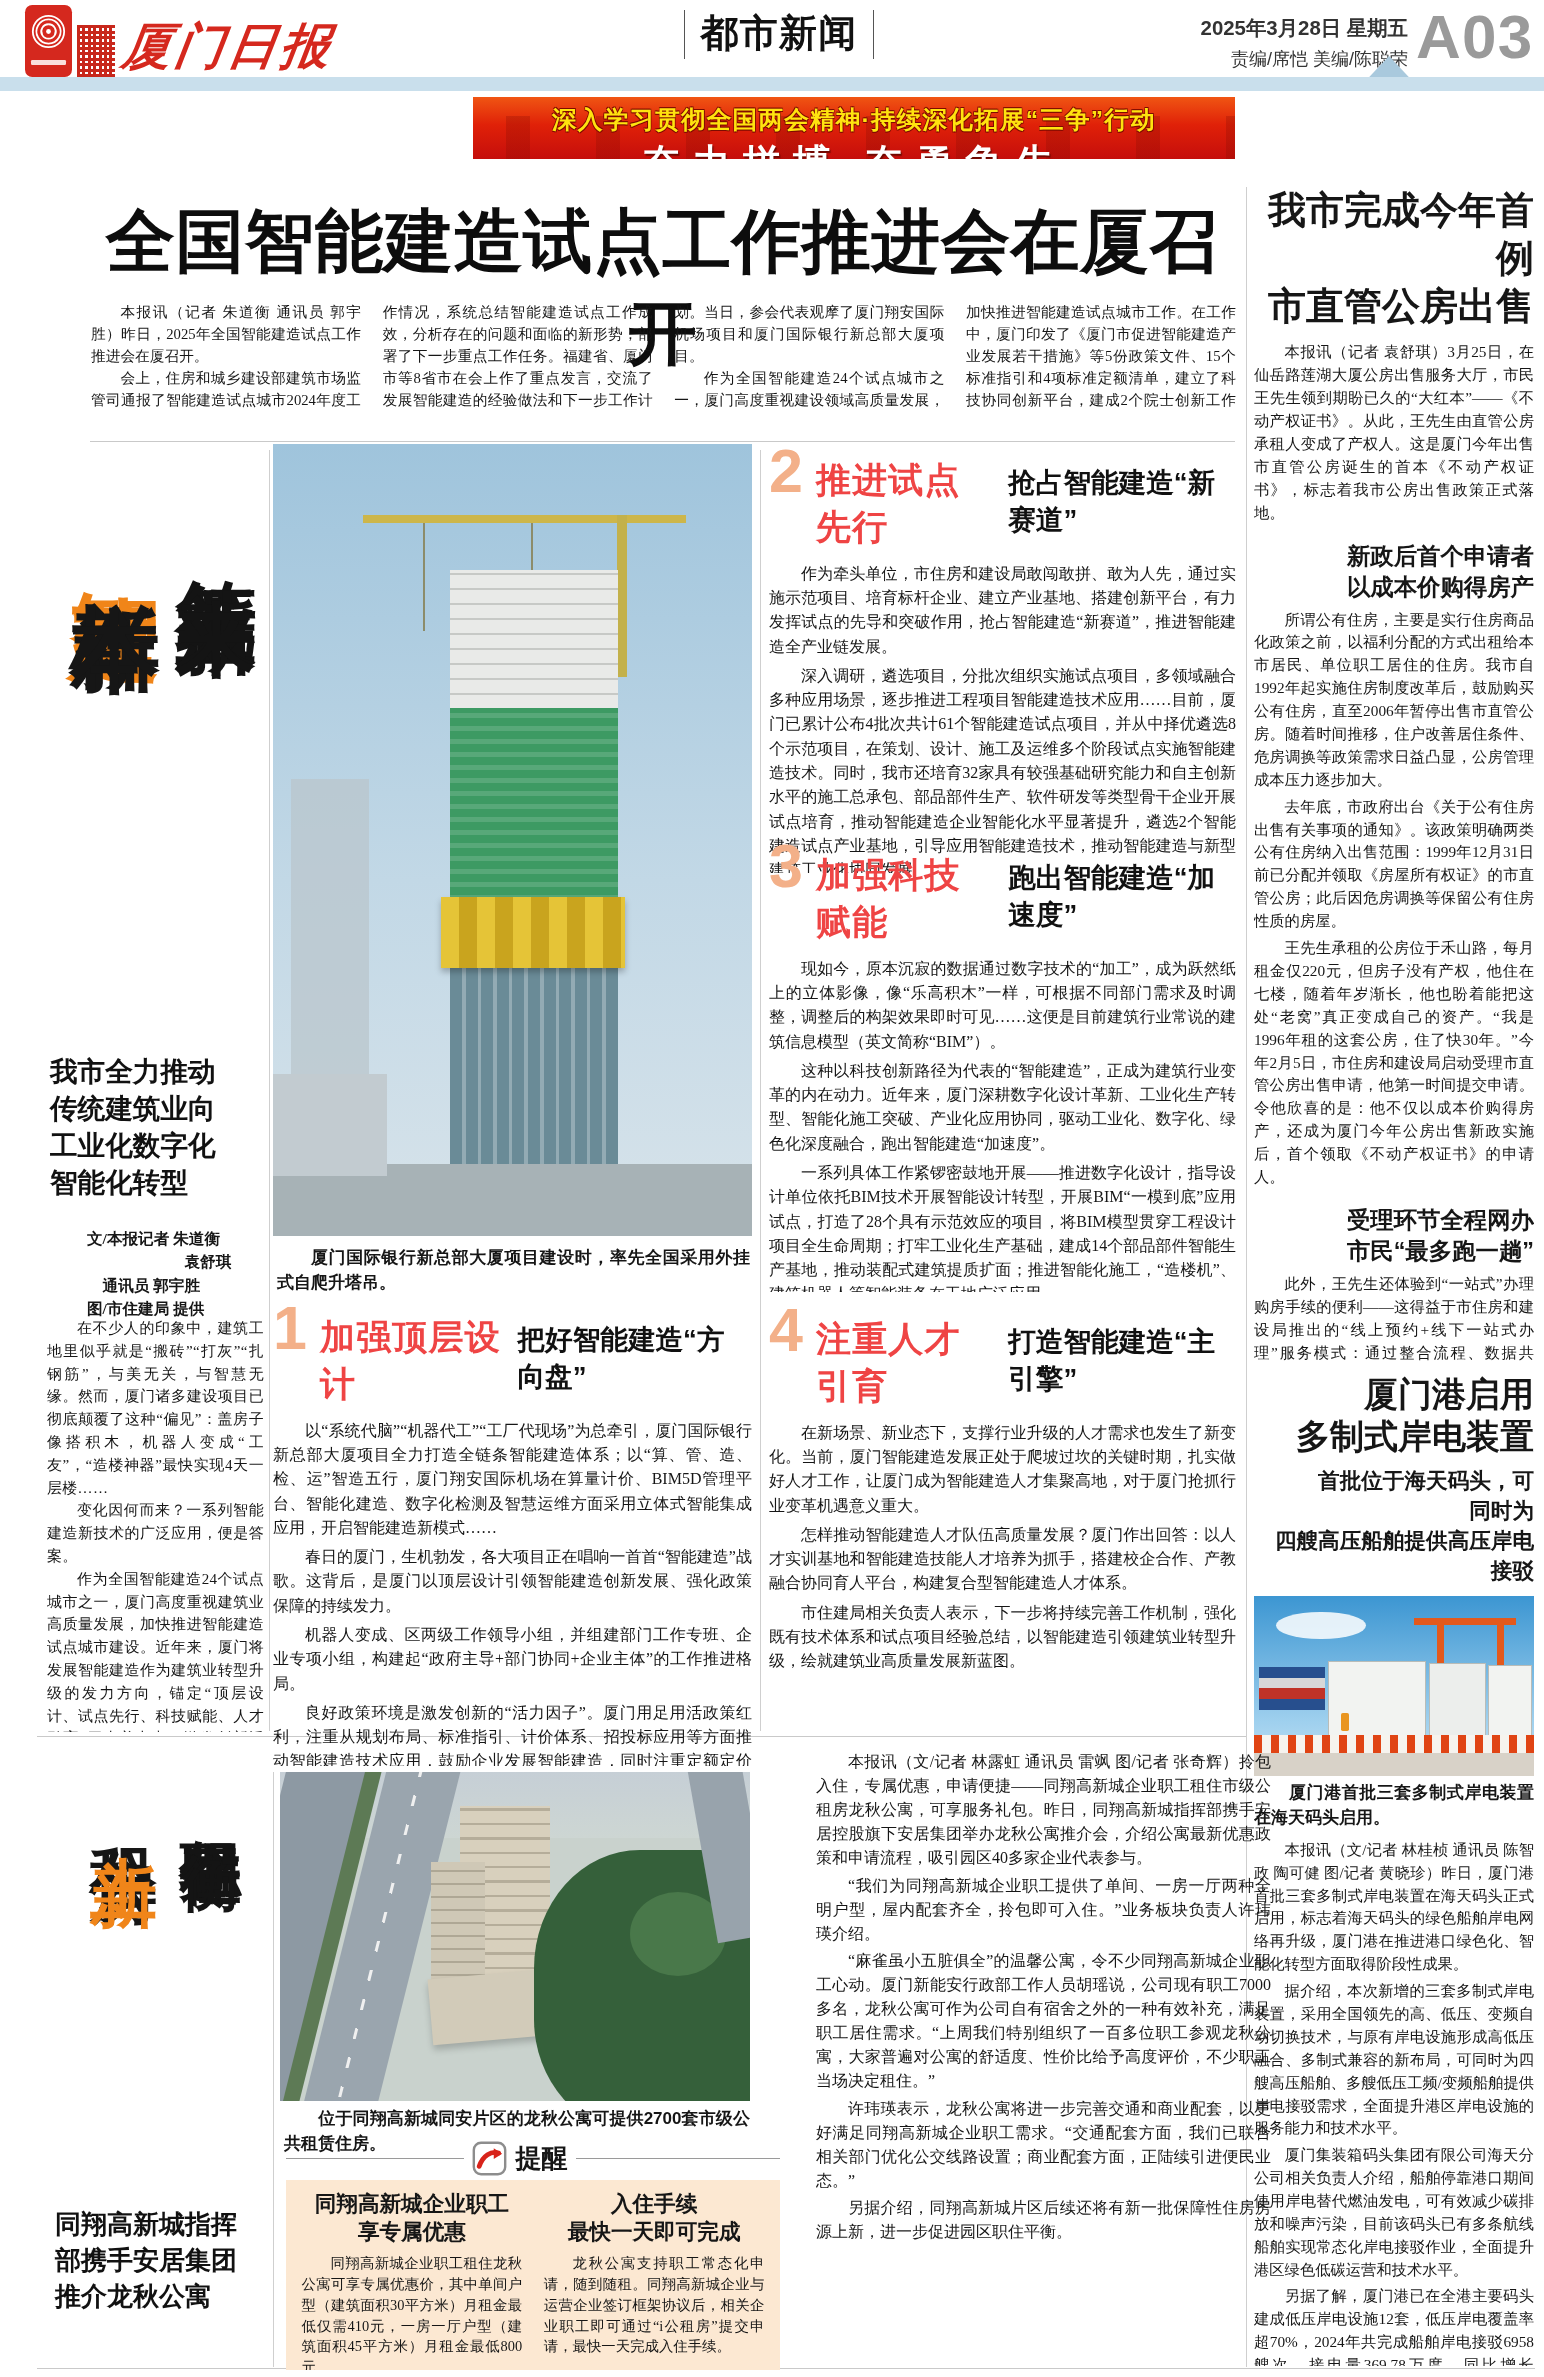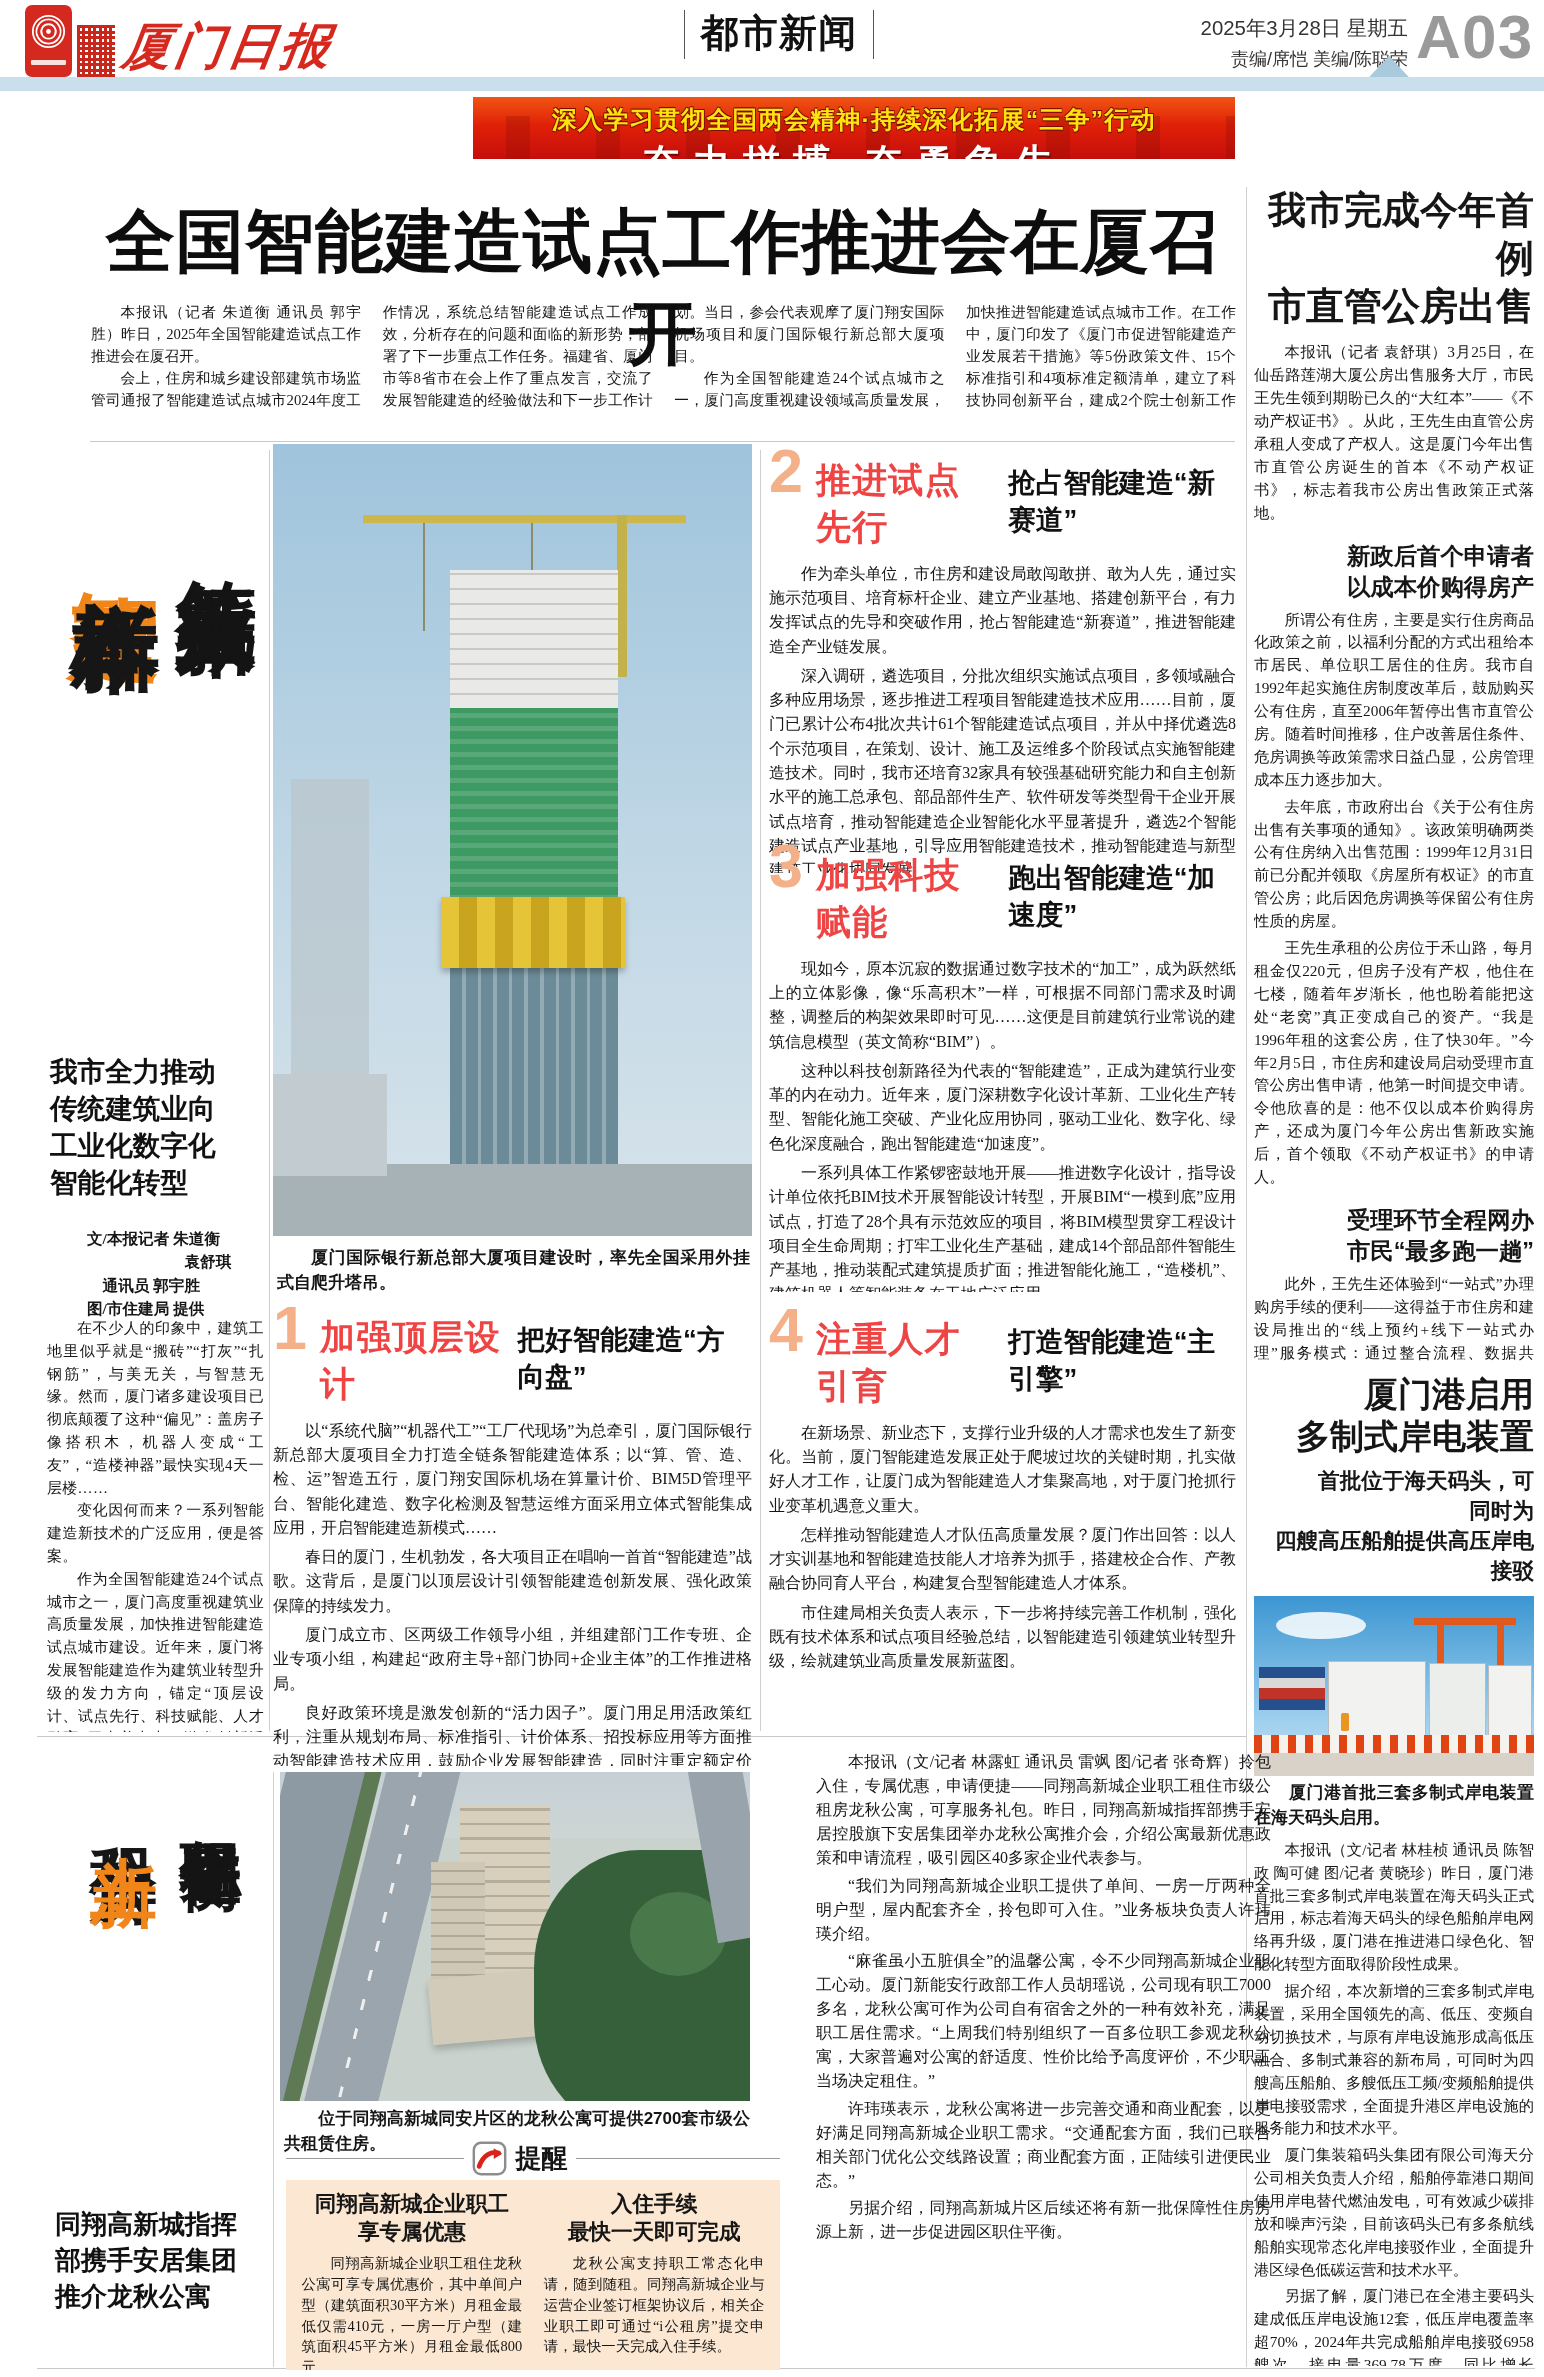--- a/index.html
+++ b/index.html
@@ -15,21 +15,21 @@
   .qr{left:77px;top:25px;width:38px;height:52px;
       background:
         repeating-linear-gradient(90deg,#c8281c 0 3px,transparent 3px 5.4px),
         repeating-linear-gradient(0deg,#c8281c 0 3px,#fff 3px 5.4px);}
   .masthead{left:123px;top:17px;width:311px;height:60px;font-size:49px;font-weight:900;color:#d5281e;
       transform:skewX(-8deg);font-style:italic;letter-spacing:3.6px;line-height:60px;}
   .secwrap{left:684px;top:9.6px;height:49px;border-left:1.8px solid #555;border-right:1.8px solid #555;
       padding:0 15.6px;display:flex;align-items:flex-end;}
   .sectitle{font-size:38px;font-weight:900;color:#111;letter-spacing:1.2px;}
   .dateblock{left:1156px;top:14.4px;width:252px;text-align:right;color:#333;}
-  .dateblock .d1{font-size:20.4px;font-weight:400;}
+  .dateblock .d1{font-size:20.4px;font-weight:700;}
   .dateblock .d2{font-size:18px;margin-top:4.8px;}
   .pageno{left:1416px;top:1.2px;width:120px;font-size:62px;color:#9a9a9a;font-weight:600;letter-spacing:1.2px;}
   .tri{left:1357px;top:56px;width:0;height:0;border-left:32px solid transparent;border-right:32px solid transparent;
       border-bottom:34px solid #a9c9dd;}
   .bluebar{left:0;top:77px;width:1544px;height:14.4px;background:#c9dfec;}
 
   
   .banner{left:473px;top:97px;width:762px;height:62px;overflow:hidden;text-align:center;
       background:linear-gradient(180deg,#f05513 0%,#e02108 45%,#c50e0c 100%);}
   .banner .sil{position:absolute;left:0;bottom:0;width:100%;height:70%;opacity:.55;
@@ -194,21 +194,21 @@
 
   <div class="abs" style="left:273px;top:1301px;width:479px;">
     <div class="sec-head">
       <span class="sec-num">1</span>
       <span class="sec-title">加强顶层设计</span>
       <span class="sec-sub">把好智能建造“方向盘”</span>
     </div>
     <div class="sec-body" style="height:347px;">
         <p>以“系统代脑”“机器代工”“工厂代现场”为总牵引，厦门国际银行新总部大厦项目全力打造全链条智能建造体系；以“算、管、造、检、运”智造五行，厦门翔安国际机场在算量计价、BIM5D管理平台、智能化建造、数字化检测及智慧运维方面采用立体式智能集成应用，开启智能建造新模式……</p>
         <p>春日的厦门，生机勃发，各大项目正在唱响一首首“智能建造”战歌。这背后，是厦门以顶层设计引领智能建造创新发展、强化政策保障的持续发力。</p>
-        <p>厦门成立市、区两级工作领导小组，并组建部门工作专班、企业专项小组，构建起“政府主导+部门协同+企业主体”的工作推进格局。</p>
+        <p>机器人变成、区两级工作领导小组，并组建部门工作专班、企业专项小组，构建起“政府主导+部门协同+企业主体”的工作推进格局。</p>
         <p>良好政策环境是激发创新的“活力因子”。厦门用足用活政策红利，注重从规划布局、标准指引、计价体系、招投标应用等方面推动智能建造技术应用，鼓励企业发展智能建造，同时注重定额定价研究，编制14项标准定额和造价指标，涵盖造楼机、建筑机器人等方面，让一系列“厦门实践”可复制可持续。</p>
       </div>
   </div>
 
   <div class="abs" style="left:769px;top:444px;width:467px;">
     <div class="sec-head">
       <span class="sec-num">2</span>
       <span class="sec-title">推进试点先行</span>
       <span class="sec-sub">抢占智能建造“新赛道”</span>
     </div>

